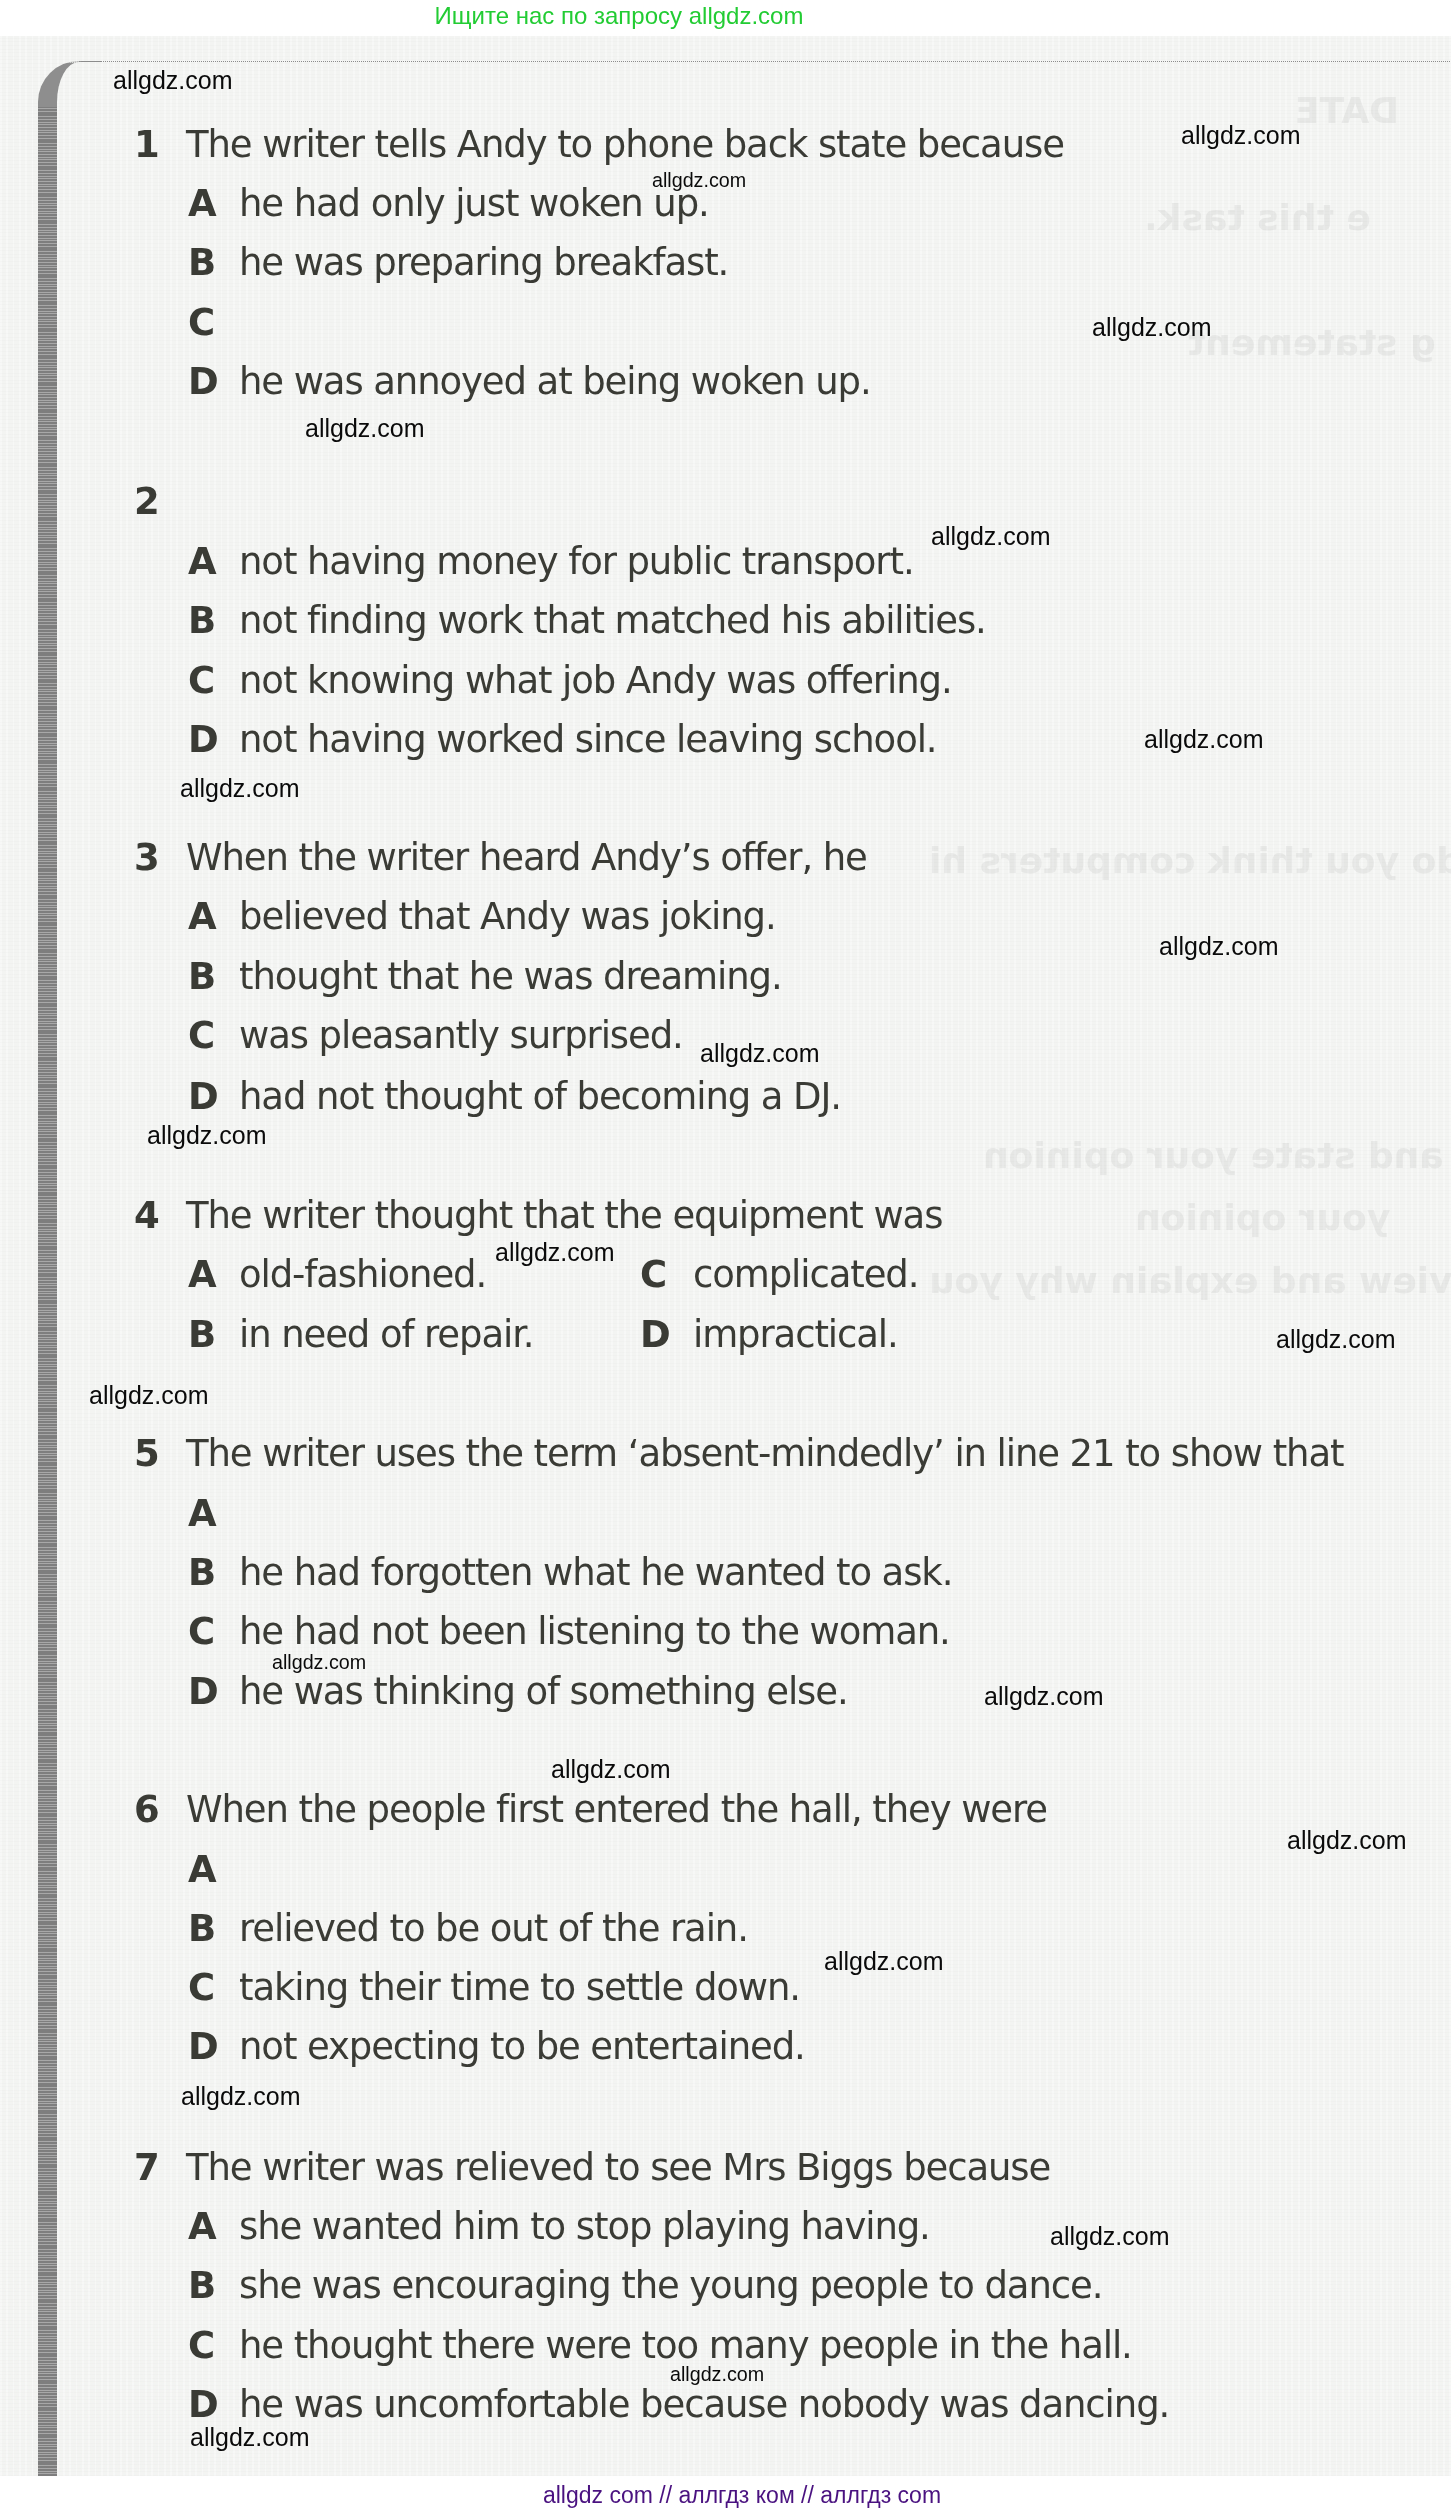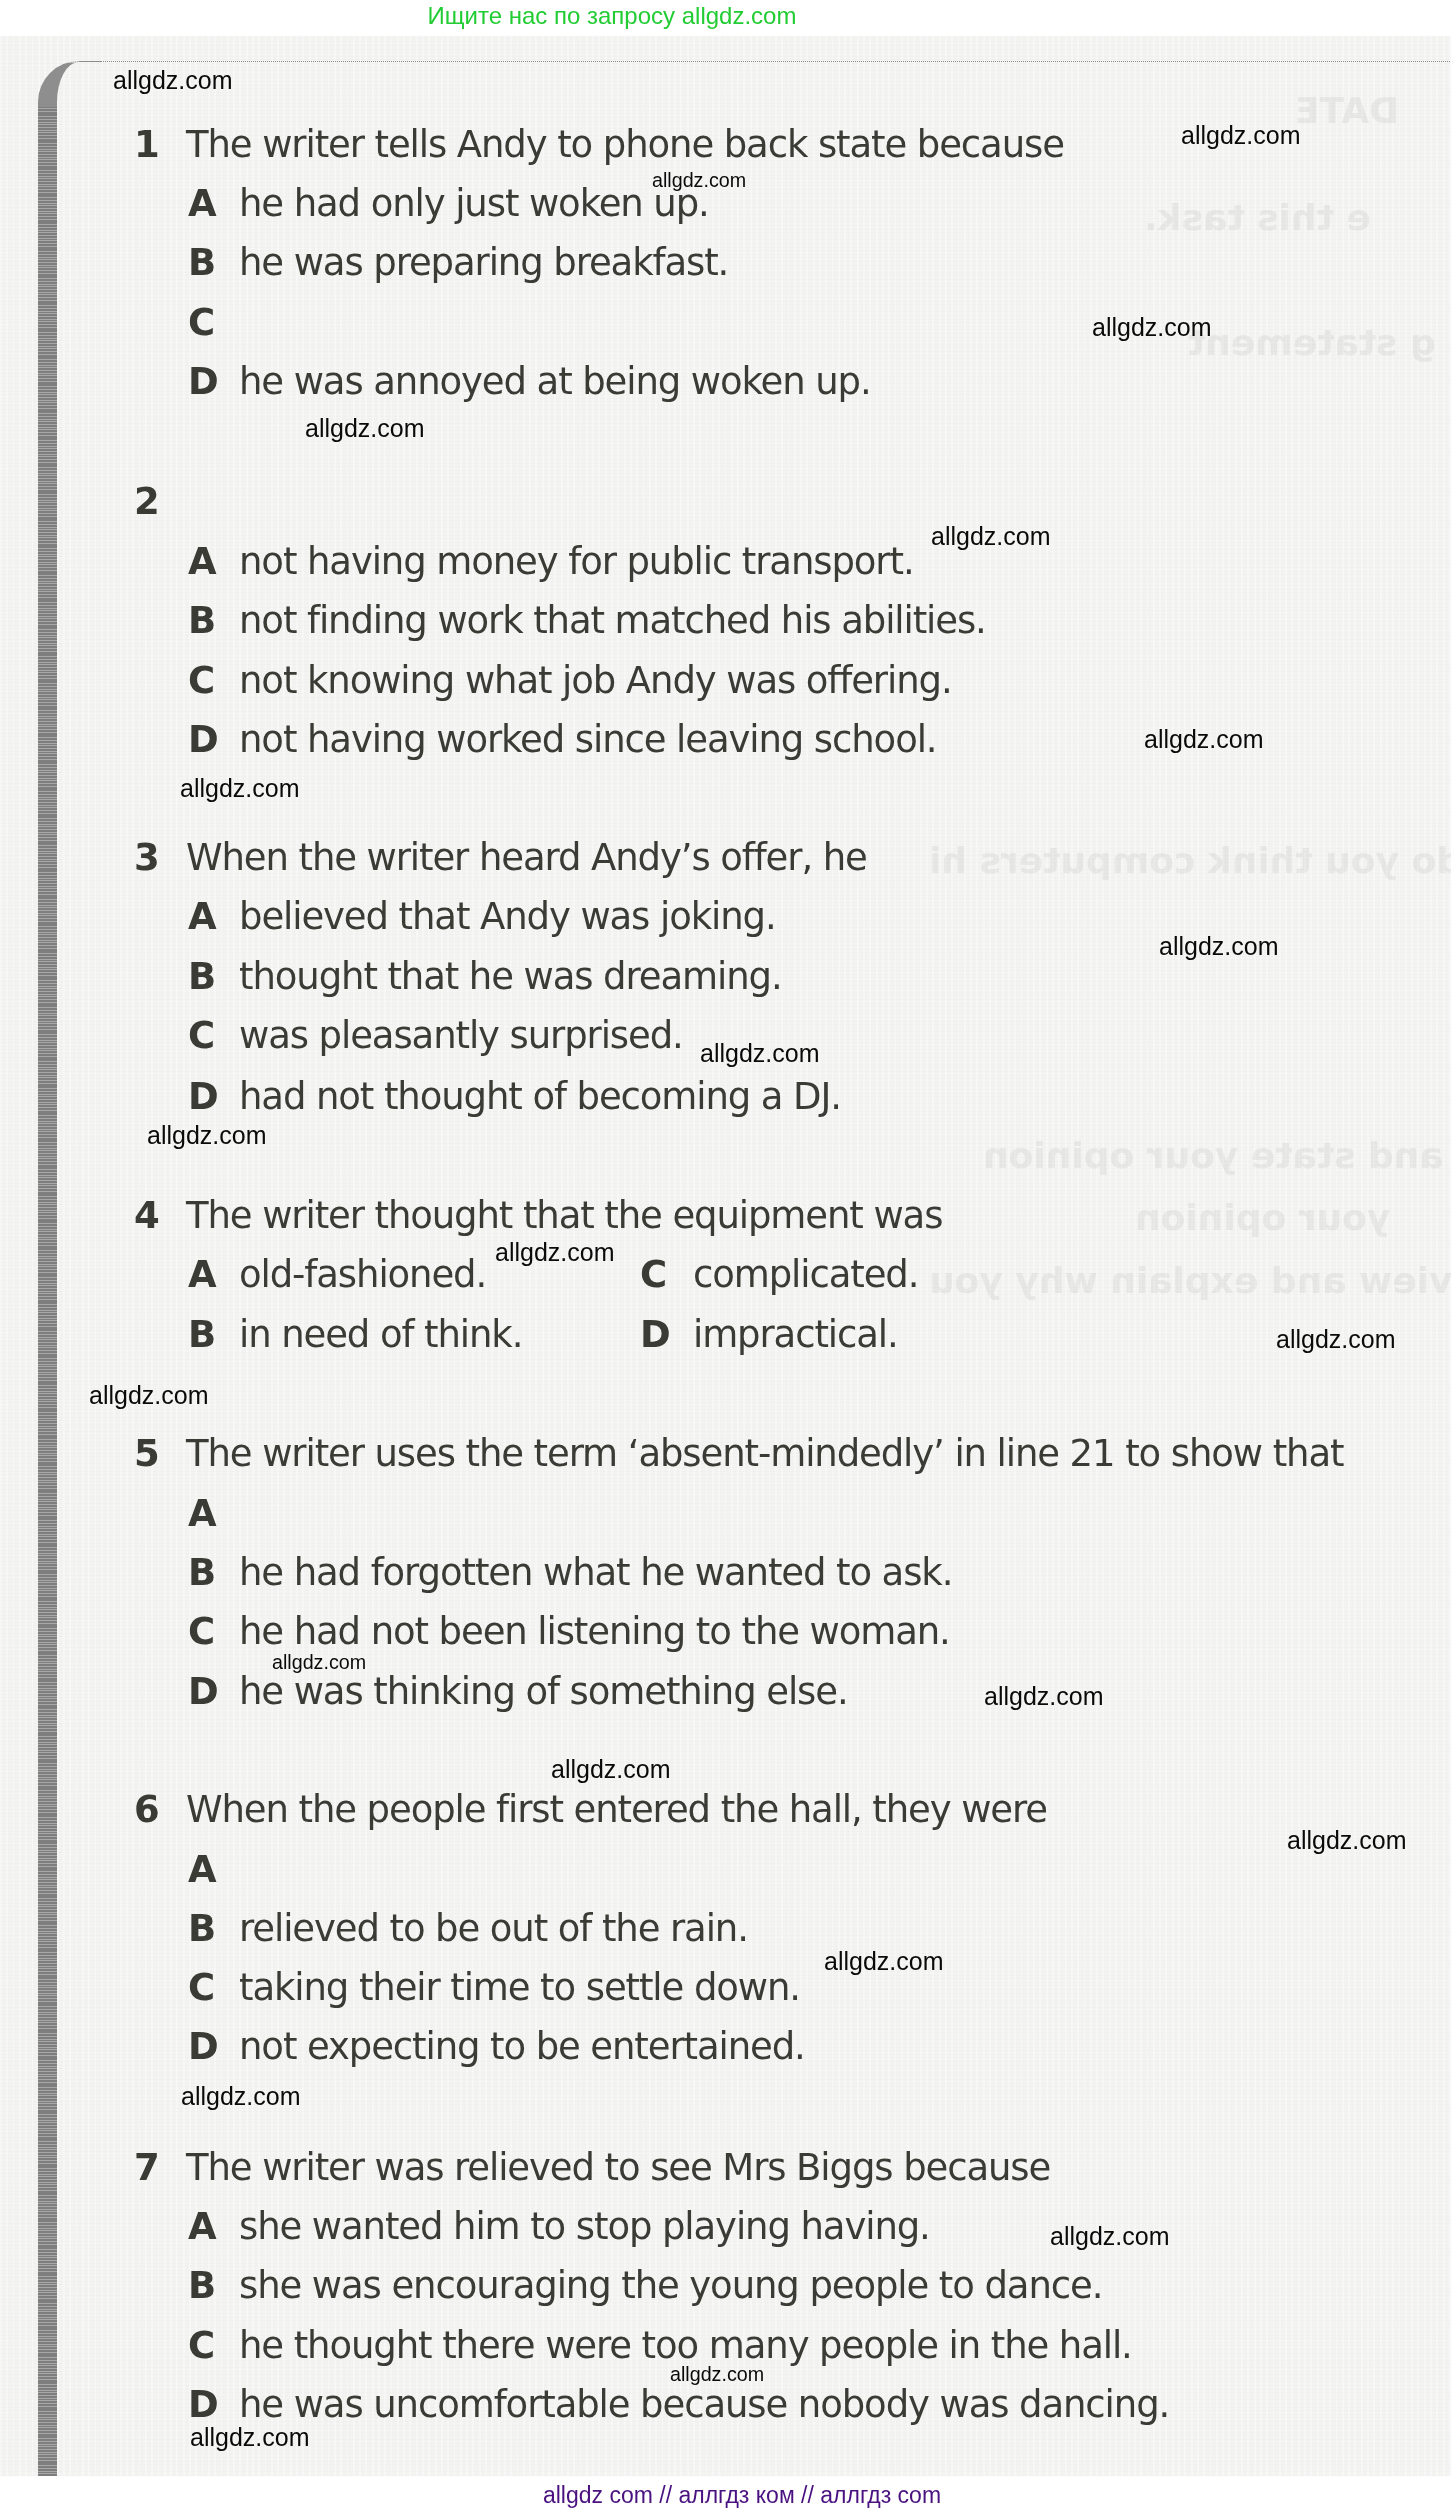--- a/index.html
+++ b/index.html
@@ -2,21 +2,21 @@
 <html style="font-size:14.3px"><head>
 <meta charset="utf-8">
 <style>
   html, body { margin: 0; padding: 0; }
   body {
     width: 1452px; height: 2512px; position: relative; overflow: hidden;
     background: #ffffff;
     font-family: "DejaVu Sans", sans-serif;
   }
   .top-banner {
-    position: absolute; left: 5px; top: 0; width: 1214px; height: 36px;
+    position: absolute; left: 12px; top: 0; width: 1214px; height: 36px;
     background: #ffffff; text-align: center;
     font-family: "Liberation Sans", sans-serif; font-size: 24px; line-height: 32px;
     color: #22cc33;
   }
   .scan {
     position: absolute; left: 0; top: 36px; width: 1452px; height: 2440px;
     background: #f3f4f2;
     background-image:
       repeating-linear-gradient(0deg, rgba(0,0,0,0.012) 0px, rgba(0,0,0,0.012) 0.9px, transparent 0.9px, transparent 3.6px),
       repeating-linear-gradient(90deg, rgba(255,255,255,0.35) 0px, rgba(255,255,255,0.35) 1.8px, transparent 1.8px, transparent 6.3px);
@@ -159,21 +159,21 @@
   <div class="line" style="top:1252px; left:0; width:625px;">
     <span class="olet">A</span>
     <span class="otext">old-fashioned.</span>
   </div>
   <div class="line" style="top:1252px; left:0; width:1072px;">
     <span class="olet2">C</span>
     <span class="otext2">complicated.</span>
   </div>
   <div class="line" style="top:1312px; left:0; width:625px;">
     <span class="olet">B</span>
-    <span class="otext">in need of think.</span>
+    <span class="otext">in need of repair.</span>
   </div>
   <div class="line" style="top:1312px; left:0; width:1072px;">
     <span class="olet2">D</span>
     <span class="otext2">impractical.</span>
   </div>
 </div>
 
 <div>
   <div class="line" style="top:1431px; left:0; width:1452px;">
     <span class="qnum">5</span>

